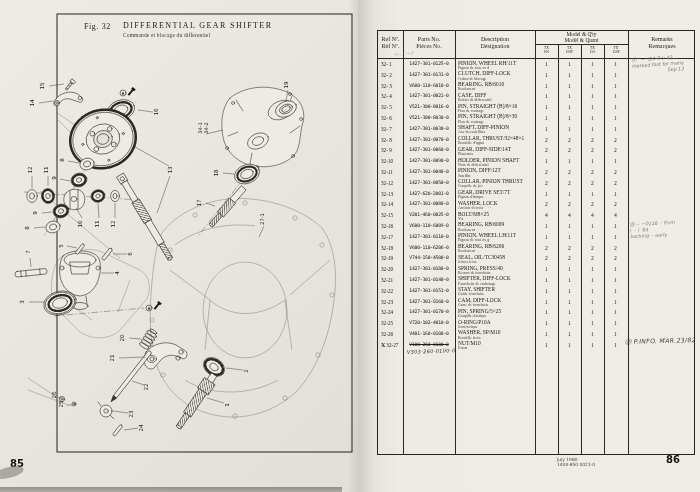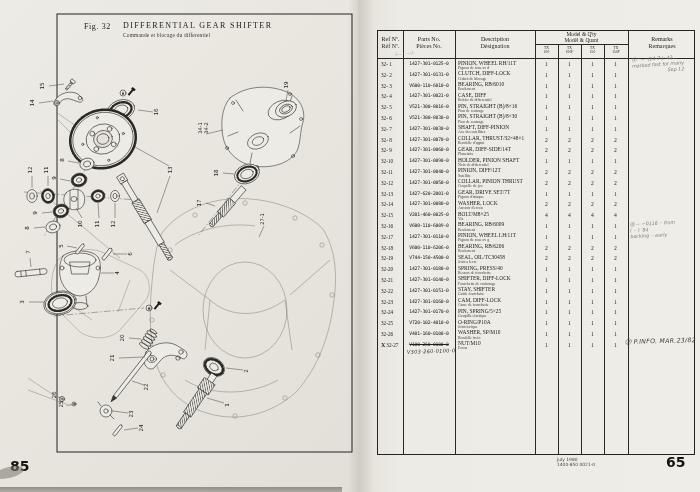--- a/index.html
+++ b/index.html
@@ -14,21 +14,21 @@
         background:linear-gradient(90deg,rgba(0,0,0,0),rgba(60,55,48,.12) 45%,rgba(0,0,0,0));}
   .artifact-smudge{position:absolute;left:-6px;top:467px;width:30px;height:11px;background:#7a766e;
         opacity:.55;border-radius:50%;transform:rotate(-14deg);}
   .artifact-edge{position:absolute;left:0;top:487px;width:342px;height:5px;
         background:linear-gradient(180deg,#5a5750,#8a867e);opacity:.6;}
 
   
   .figlabel{position:absolute;left:84px;top:22px;font-size:8px;letter-spacing:.6px;color:#23211d;}
   .figtitle{position:absolute;left:123px;top:21px;font-size:8px;letter-spacing:1.4px;color:#1e1c19;}
   .figsub{position:absolute;left:123px;top:32px;font-size:5.4px;letter-spacing:.2px;color:#3a3732;}
-  .pgno{position:absolute;font-weight:bold;font-size:14px;color:#14130f;font-family:"DejaVu Sans",sans-serif;}
+  .pgno{position:absolute;font-weight:bold;font-size:10px;color:#14130f;font-family:"DejaVu Sans",sans-serif;}
   #pg85{left:10px;top:458px;}
   #pg86{left:666px;top:454px;}
   svg.diagram{position:absolute;left:0;top:0;width:360px;height:492px;}
   .leader{stroke:#44423e;stroke-width:.5;}
   .co{font-family:"DejaVu Sans",sans-serif;font-size:5.6px;fill:#24221e;text-anchor:middle;}
   .co.xref{font-size:5px;}
 
   
   #tbox{position:absolute;left:377px;top:30px;width:318px;height:425px;
         border:1px solid #25231f;box-sizing:border-box;}
@@ -820,17 +820,17 @@
     <div>( ·· ) ′84</div>
     <div>backing ·· early</div>
   </div>
   <div class="hw" id="hw3">Ⓟ P.INFO.  MAR.23/82</div>
   <div class="hw" id="scrawl1">·(–– ·· ––)·</div>
 
   <div class="fineprint">
     <div>July 1980</div>
     <div>1400-850 0021-0</div>
   </div>
-  <div class="pgno" id="pg86">65</div>
+  <div class="pgno" id="pg86">86</div>
 
   <div class="artifact-smudge"></div>
   <div class="artifact-edge"></div>
 </div>
 
 </body></html>

